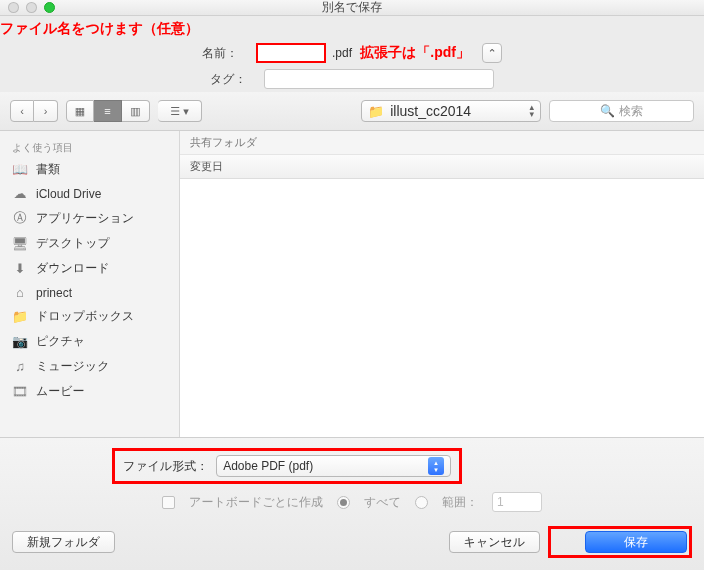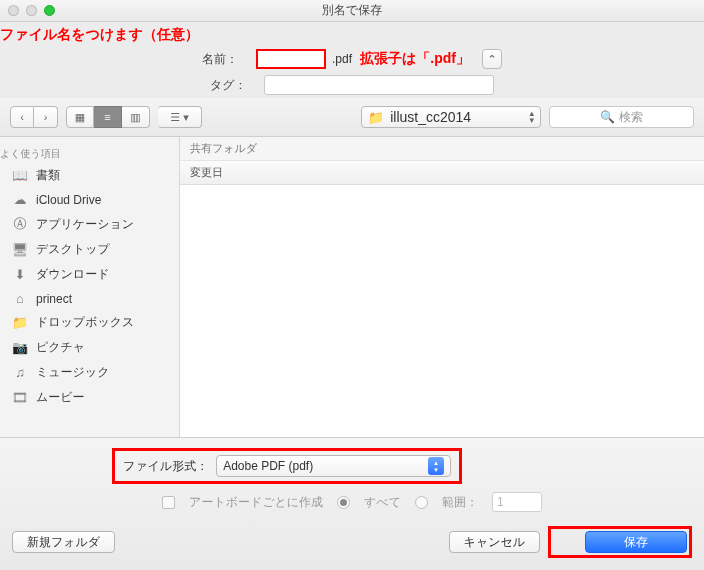--- a/index.html
+++ b/index.html
@@ -7,21 +7,21 @@
     font-family: -apple-system, "Hiragino Kaku Gothic ProN", "Helvetica Neue", sans-serif;
     font-size: 12px;
     background: #ececec;
     width: 704px;
     height: 570px;
     overflow: hidden;
     color: #333;
   }
   .window { display: flex; flex-direction: column; height: 100%; }
   .titlebar {
-    height: 22px;
+    height: 16px;
     background: linear-gradient(#f6f6f6,#e8e8e8);
     border-bottom: 1px solid #d0d0d0;
     display: flex;
     align-items: center;
     position: relative;
   }
   .traffic { position: absolute; left: 8px; display: flex; gap: 7px; }
   .tl { width: 11px; height: 11px; border-radius: 50%; border: 0.5px solid rgba(0,0,0,0.15); background: #ddd; }
   .tl.green { background: #28c840; border-color: #1aab29; }
   .titlebar-title { flex: 1; text-align: center; font-size: 12px; color: #4a4a4a; }
@@ -81,21 +81,21 @@
     color:#9b9b9b; font-size:12px;
   }
   .browser {
     display: flex; flex: 1; min-height: 0; border-bottom: 1px solid #cfcfcf;
     background: #fff;
   }
   .sidebar {
     width: 180px; background: #f3f3f3; border-right: 1px solid #d7d7d7;
     padding: 6px 0; overflow:auto;
   }
-  .sb-head { font-size: 10px; color: #8a8a8a; padding: 4px 0 2px; }
+  .sb-head { font-size: 10px; color: #8a8a8a; padding: 4px 12px 2px; }
   .sb-item {
     display:flex; align-items:center; gap:8px; padding: 4px 12px;
     font-size: 12px; color:#3a3a3a;
   }
   .sb-item .sb-ic { width:16px; display:inline-flex; justify-content:center; color:#7d7d7d; font-size:13px; }
   .content { flex:1; display:flex; flex-direction:column; background:#fff; }
   .path-hint { font-size:11px; color:#7a7a7a; padding: 4px 10px; background:#f5f5f5; border-bottom:1px solid #e5e5e5;}
   .col-head {
     display:flex; background: linear-gradient(#fbfbfb,#f0f0f0);
     border-bottom: 1px solid #ddd; font-size:11px; color:#555;

